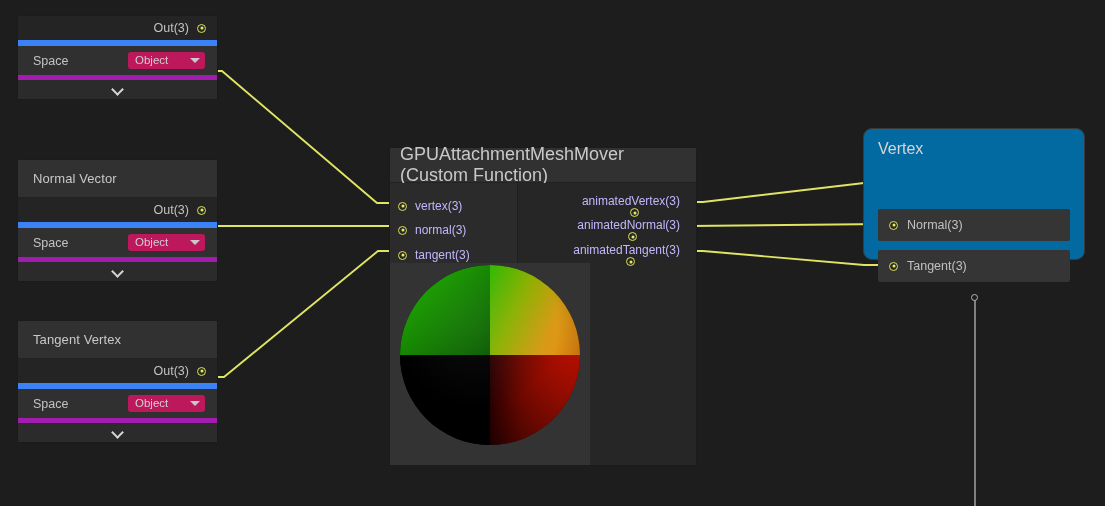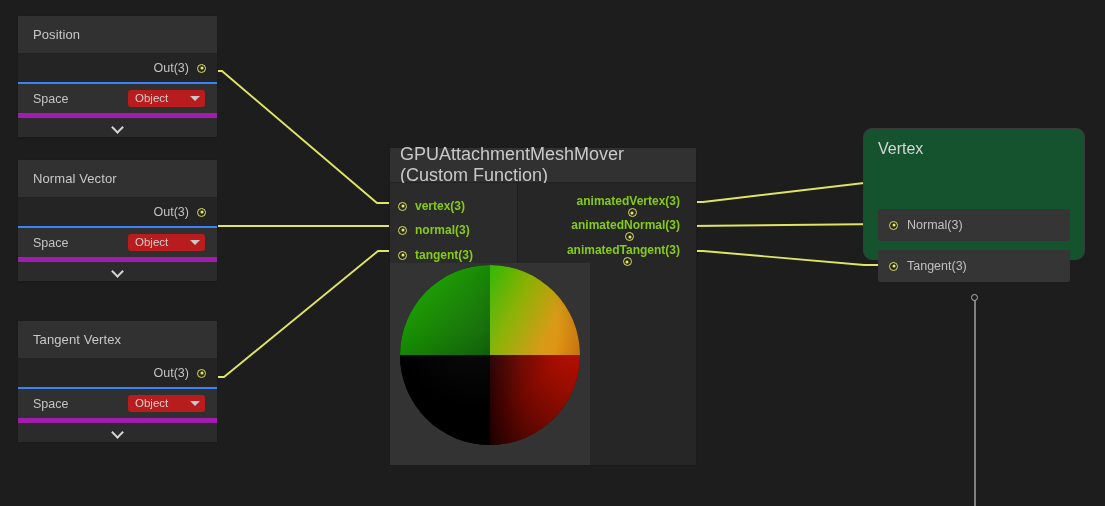--- a/index.html
+++ b/index.html
@@ -53,21 +53,21 @@
   }
   .prop-node .nd-outrow {
     height: 30px;
     background: #242424;
     display: flex;
     align-items: center;
     justify-content: flex-end;
     padding-right: 28px;
     box-sizing: border-box;
     position: relative;
-    border-bottom: 2px solid #3b82f6;
+    border-bottom: 6px solid #3b82f6;
   }
   .prop-node .nd-outlabel {
     color: #c2c2c2;
     font-size: 12.5px;
   }
   .prop-node .nd-proprow {
     height: 34px;
     background: #303030;
     display: flex;
     align-items: center;
@@ -76,21 +76,21 @@
     justify-content: space-between;
     border-bottom: 5px solid #a21caf;
   }
   .prop-node .nd-proplabel {
     color: #c3c3c3;
     font-size: 12.5px;
   }
   .dropdown {
     width: 77px;
     height: 17px;
-    background: #b91c1c;
+    background: #be185d;
     border-radius: 3px;
     display: flex;
     align-items: center;
     justify-content: space-between;
     padding: 0 5px 0 7px;
     box-sizing: border-box;
   }
   .dropdown .dd-value {
     color: #d0d0d0;
     font-size: 11.5px;
@@ -184,24 +184,23 @@
   }
   .fn-row {
     position: absolute;
     left: 0;
     height: 24px;
     display: flex;
     align-items: center;
   }
   .fn-row.inrow { padding-left: 8px; }
   .fn-row .io-label {
-    color: #84cc16;
+    color: #c4b5fd;
     font-size: 12px;
     margin-left: 8px;
-    font-weight: bold;
   }
   .fn-row.outrow {
     right: 0;
     left: auto;
     padding-right: 8px;
     flex-direction: column;
   }
   .fn-row.outrow .io-label {
     margin-left: 0;
     margin-right: 8px;
@@ -237,21 +236,21 @@
     background: radial-gradient(circle at 42% 34%, rgba(255,255,255,0.05) 0%, rgba(0,0,0,0) 52%, rgba(0,0,0,0.55) 100%);
   }
 
   
   #vertexNode {
     position: absolute;
     left: 863px;
     top: 128px;
     width: 222px;
     height: 132px;
-    background: #14532d;
+    background: #0369a1;
     border: 1px solid #3a3a3a;
     border-radius: 9px;
     box-sizing: border-box;
     z-index: 10;
   }
   #vertexNode .vx-title {
     position: absolute;
     left: 14px;
     top: 11px;
     color: #d6d6d6;
@@ -299,23 +298,20 @@
     <polyline points="690,202 703,202 864,183 884,183" fill="none" stroke="#dfe463" stroke-width="1.9"></polyline>
 
     <polyline points="690,226 884,224" fill="none" stroke="#dfe463" stroke-width="1.9"></polyline>
 
     <polyline points="690,251 703,251 864,265 884,265" fill="none" stroke="#dfe463" stroke-width="1.9"></polyline>
 
     <line x1="975" y1="300" x2="975" y2="506" stroke="#9a9a9a" stroke-width="1.6"></line>
   </svg>
 
   <div class="prop-node" style="left:18px; top:16px;">
-    <div class="nd-header">
-      <span class="nd-title">Position</span>
-    </div>
     <div class="nd-outrow">
       <span class="nd-outlabel">Out(3)</span>
       <span class="port abs" style="right:11px; top:50%; margin-top:-4.5px;"></span>
     </div>
     <div class="nd-proprow">
       <span class="nd-proplabel">Space</span>
       <div class="dropdown">
         <span class="dd-value">Object</span>
         <span class="dd-caret"></span>
       </div>

